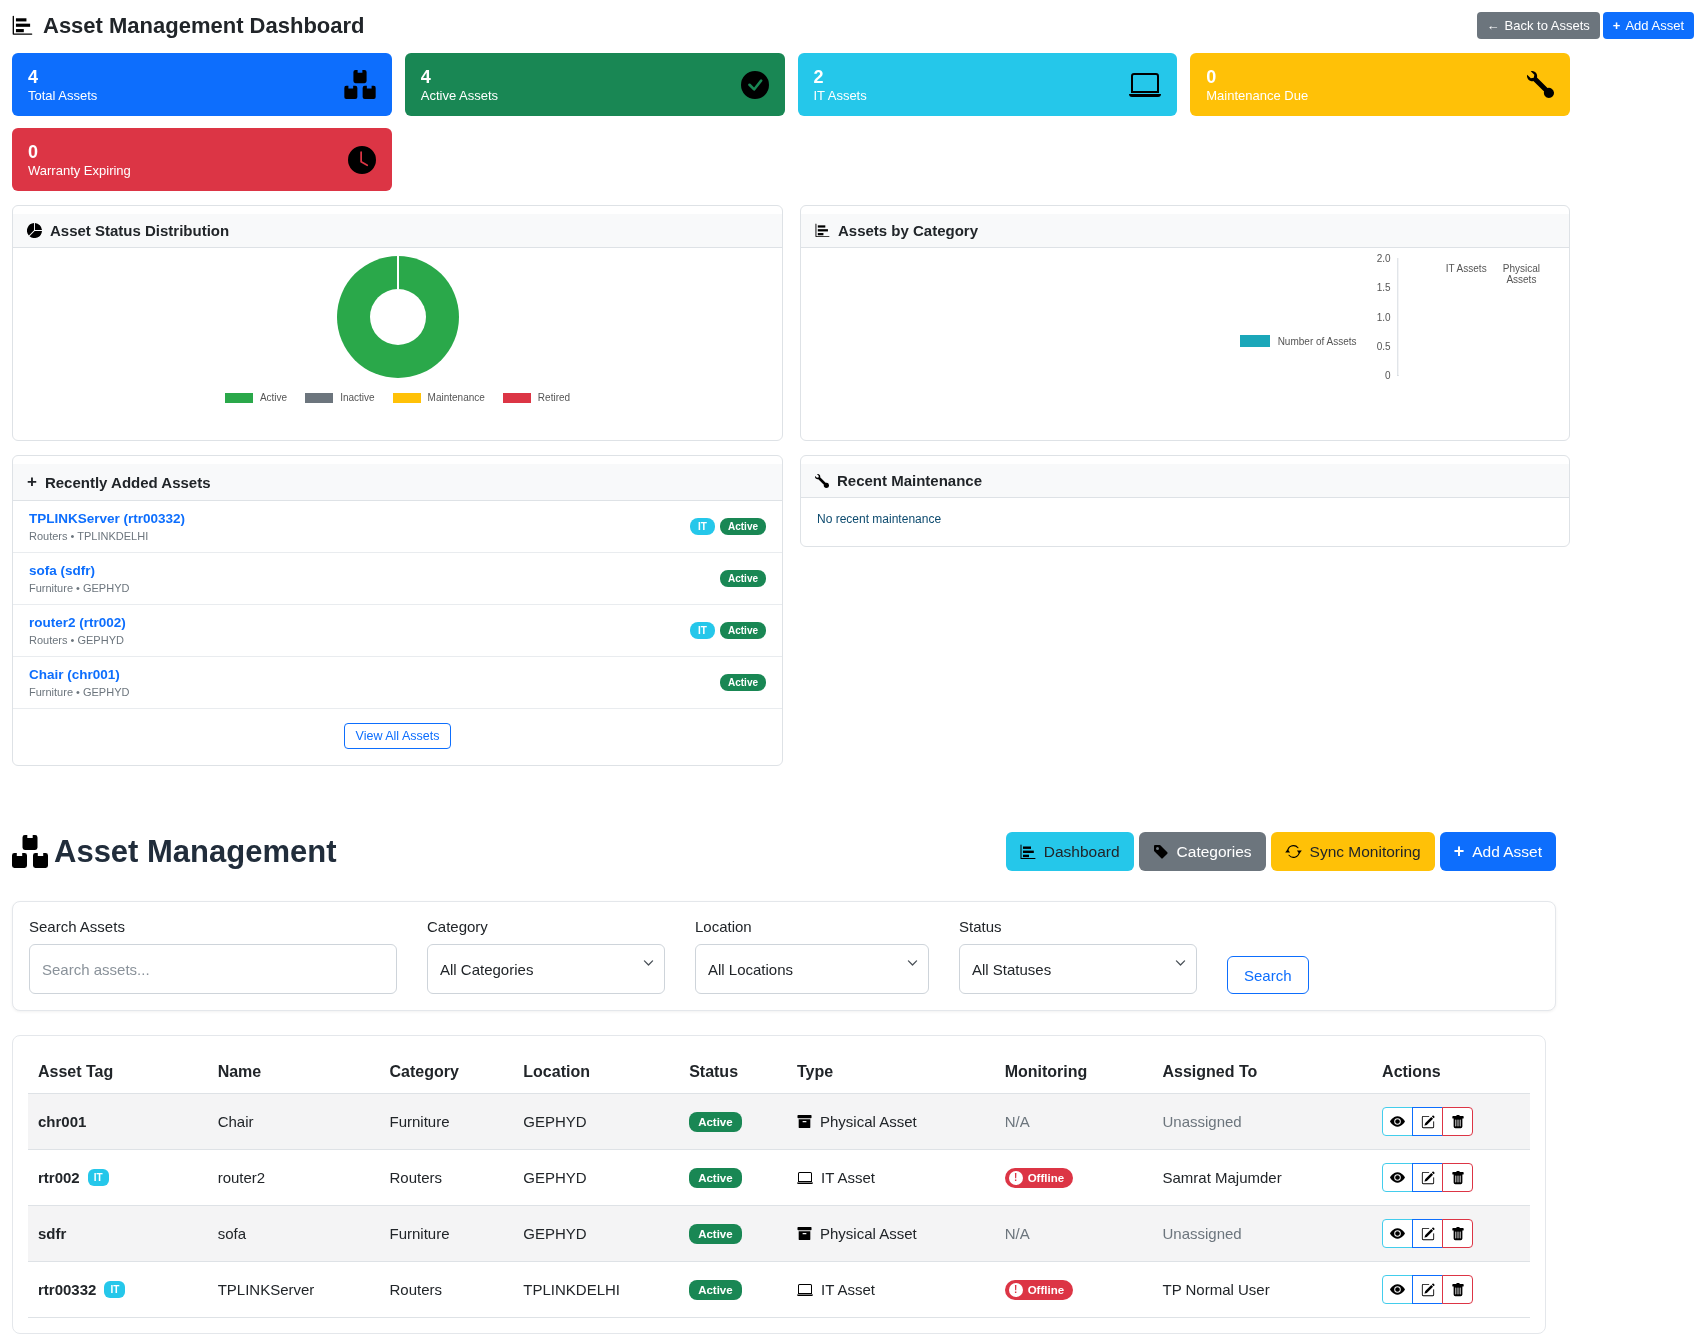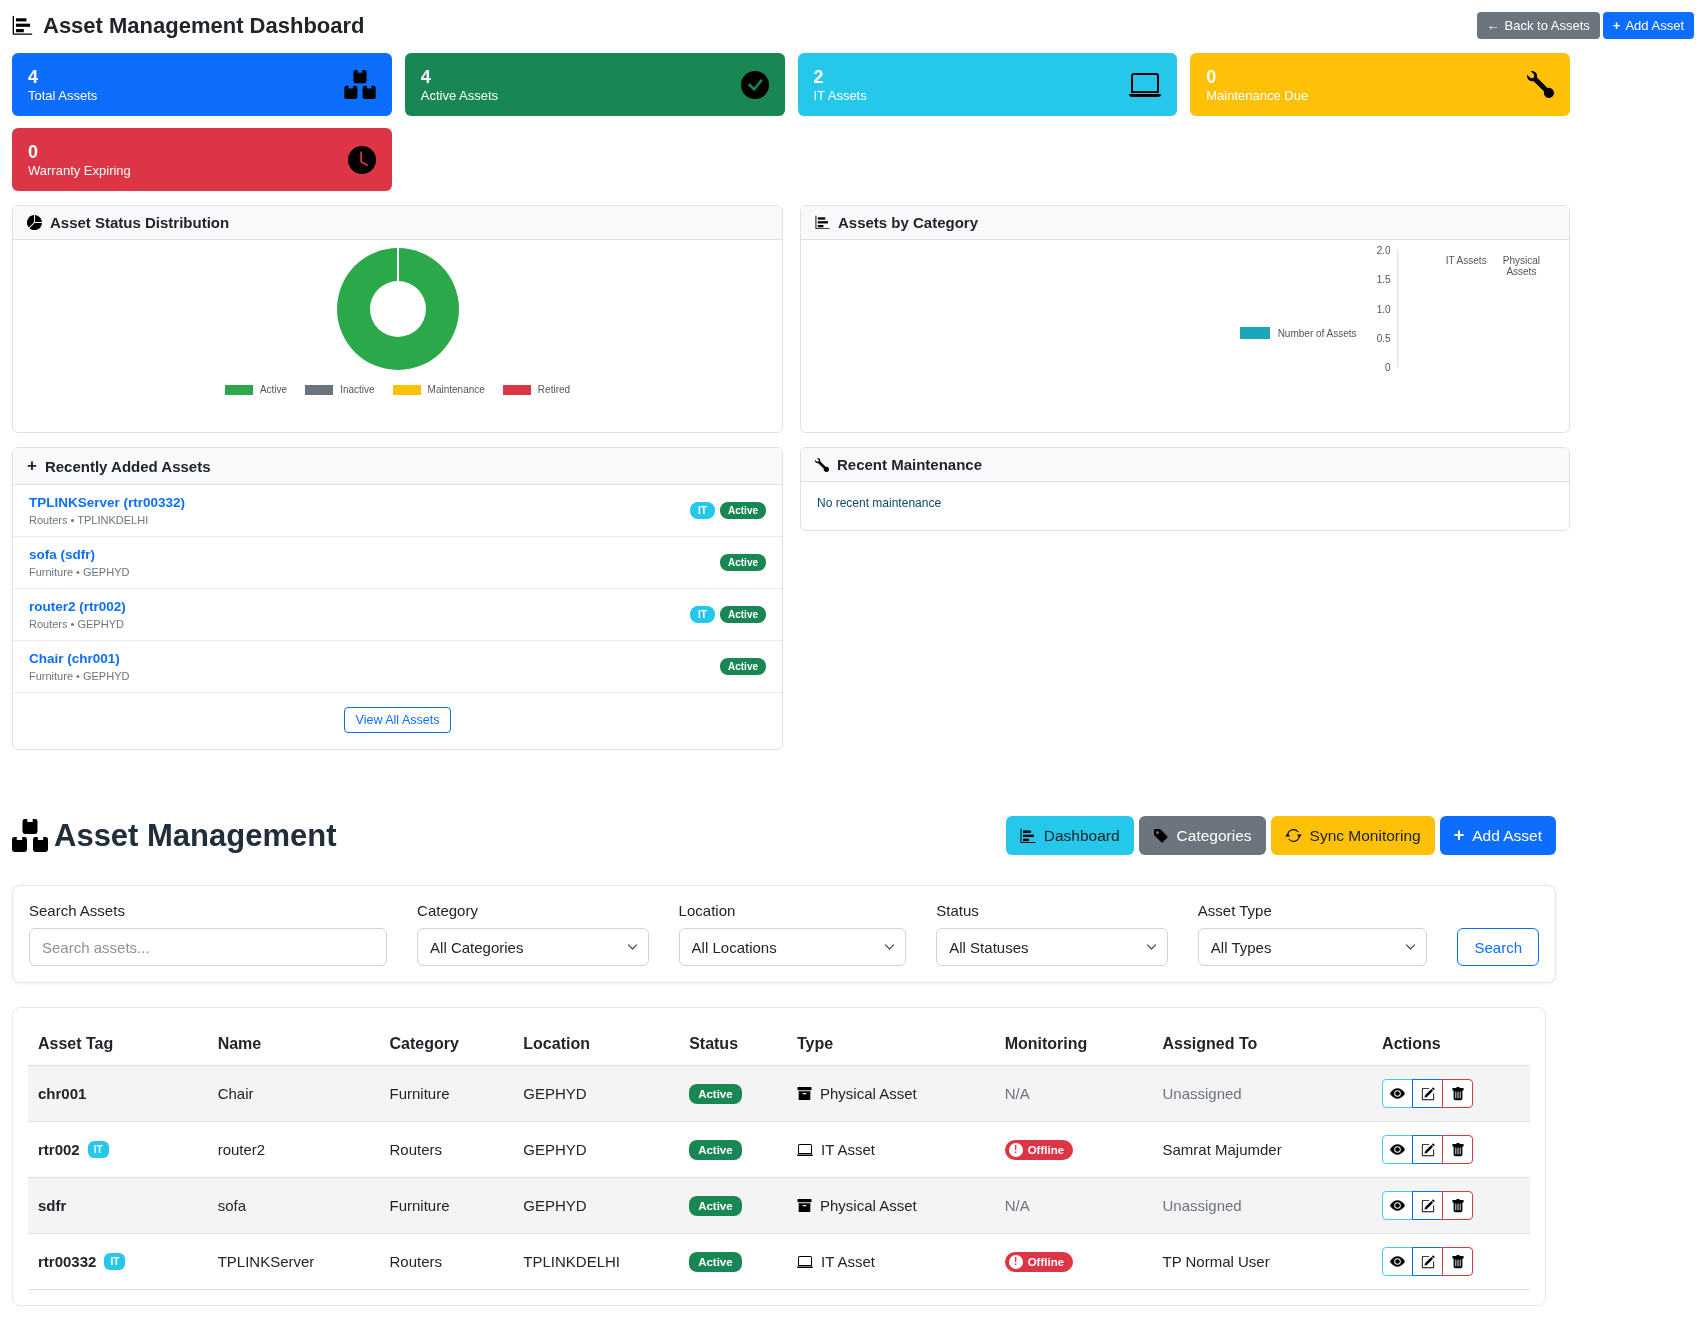--- a/index.html
+++ b/index.html
@@ -20,21 +20,21 @@
   
   .cards-grid { width:1558px; display:grid; grid-template-columns:repeat(4,1fr); gap:12px 13px; }
   .stat-card { border-radius:6px; color:#fff; height:63px; padding:10px 16px; display:flex; justify-content:space-between; align-items:center; }
   .stat-num { font-size:18px; font-weight:bold; line-height:1.25; }
   .stat-label { font-size:13px; }
   .stat-icon svg { display:block; }
 
   
   .panels-row { width:1558px; display:grid; grid-template-columns:771px 770px; gap:17px; margin-top:14px; align-items:start; }
   .panel { border:1px solid #dee2e6; border-radius:6px; background:#fff; overflow:hidden; }
-  .panel-header { background:#f8f9fa; border-bottom:1px solid #dee2e6; padding:8px 14px; font-size:15px; font-weight:bold; display:flex; align-items:center; gap:8px; }
+  .panel-header { background:#f8f9fa; border-bottom:1px solid #dee2e6; padding:8px 14px; font-size:15px; font-weight:bold; display:flex; align-items:center; gap:8px;margin-top:8px; }
   .plus-glyph { font-size:17px; font-weight:bold; }
 
   
   .donut-wrap { height:192px; display:flex; flex-direction:column; align-items:center; padding-top:8px; }
   .donut { position:relative; width:122px; height:122px; border-radius:50%; }
   .donut::after { content:""; position:absolute; inset:33px; background:#fff; border-radius:50%; }
   .donut-notch { position:absolute; left:50%; top:0; width:2px; height:33px; margin-left:-1px; background:#fff; }
   .pie-legend { display:flex; gap:18px; align-items:center; margin-top:14px; }
   .pie-legend .li { display:flex; gap:7px; align-items:center; font-size:10px; color:#555; }
   .legend-swatch { width:28px; height:10px; display:inline-block; }
@@ -72,21 +72,21 @@
   .mgmt-btns { display:flex; gap:5px; }
   .btn-lg { font-size:15.5px; padding:9px 14px; border-radius:6px; gap:8px; }
   .btn-info { background:#25c7ea; color:#212529; }
   .btn-warning { background:#ffc107; color:#212529; }
 
   
   .filter-card { width:1544px; margin-top:30px; background:#fff; border:1px solid #e4e7eb; border-radius:8px; box-shadow:0 1px 3px rgba(0,0,0,.06); padding:16px; }
   .filter-row { display:flex; gap:30px; align-items:flex-end; }
   .fgroup { display:flex; flex-direction:column; gap:9px; }
   .fgroup label { font-size:15px; color:#212529; }
-  .fcontrol { height:38px; border:1px solid #ced4da; border-radius:6px; font-size:15px; padding:0 12px; font-family:inherit; color:#212529; background:#fff; width:100%; }
+  .fcontrol { height:50px; border:1px solid #ced4da; border-radius:6px; font-size:15px; padding:0 12px; font-family:inherit; color:#212529; background:#fff; width:100%; }
   input.fcontrol::placeholder { color:#8a929a; }
   .fg-search { width:368px; } .fg-cat { width:238px; } .fg-loc { width:234px; } .fg-status { width:238px; } .fg-type { width:236px; }
   .sel-wrap { position:relative; }
   .sel-wrap select { appearance:none; -webkit-appearance:none; padding-right:30px; cursor:pointer; }
   .sel-wrap .chev { position:absolute; right:10px; top:12px; pointer-events:none; color:#495057; }
   .btn-search { height:38px; font-size:15px; padding:0 16px; border-radius:6px; }
 
   
   .table-card { width:1534px; margin-top:24px; border:1px solid #e4e7eb; border-radius:8px; padding:15px; background:#fff; }
   table { width:100%; border-collapse:collapse; }
@@ -431,29 +431,20 @@
           <select class="fcontrol"><option>All Locations</option></select>
           <svg class="chev" width="13" height="13">
               <use href="#i-chev"></use>
             </svg>
         </div>
       </div>
       <div class="fgroup fg-status">
         <label>Status</label>
         <div class="sel-wrap">
           <select class="fcontrol"><option>All Statuses</option></select>
-          <svg class="chev" width="13" height="13">
-              <use href="#i-chev"></use>
-            </svg>
-        </div>
-      </div>
-      <div class="fgroup fg-type">
-        <label>Asset Type</label>
-        <div class="sel-wrap">
-          <select class="fcontrol"><option>All Types</option></select>
           <svg class="chev" width="13" height="13">
               <use href="#i-chev"></use>
             </svg>
         </div>
       </div>
       <button class="btn-outline-primary btn-search">Search</button>
     </div>
   </div>
 
   <div class="table-card">

